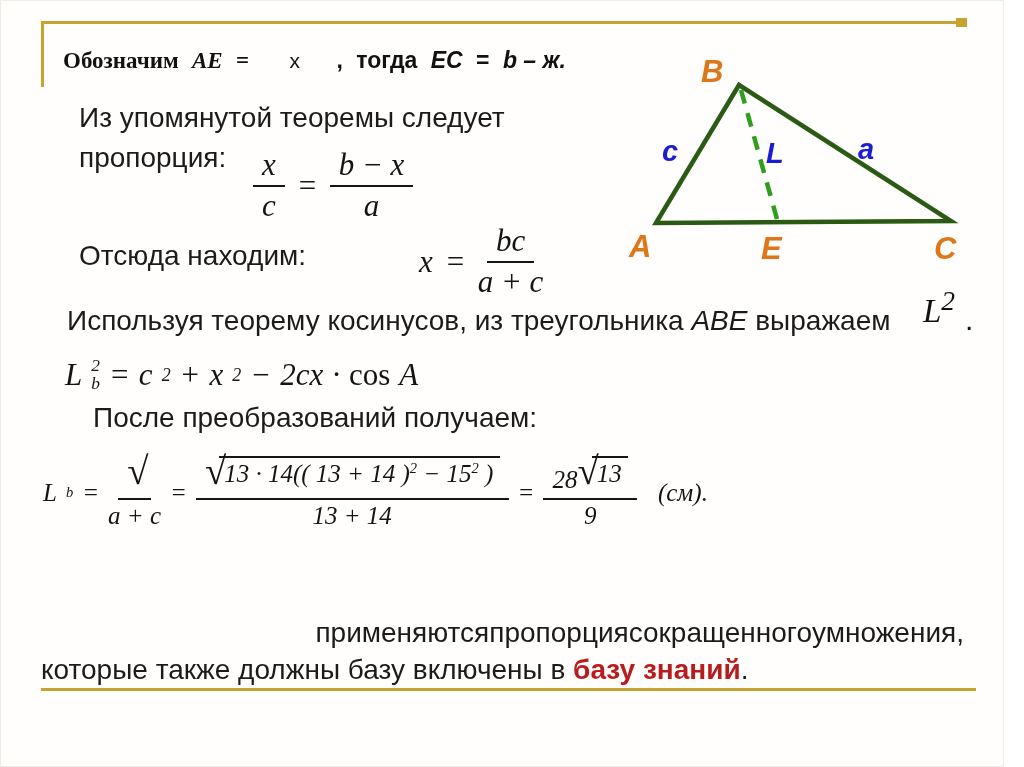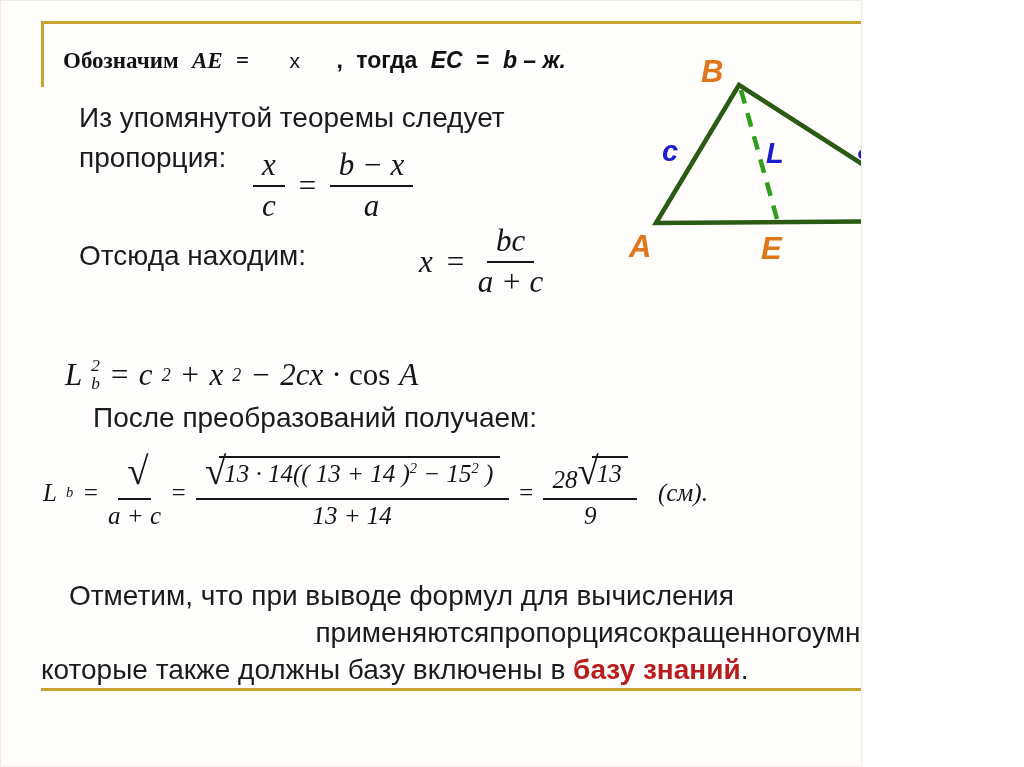--- a/index.html
+++ b/index.html
@@ -1,16 +1,16 @@
 <!DOCTYPE html>
 <html><head>
 <meta charset="utf-8">
 <style>
   html,body{margin:0;padding:0;background:#fff;}
-  .slide{position:relative;width:862px;height:767px;background:#fffefd;
+  .slide{position:relative;width:1004px;height:767px;background:#fffefd;
          border:1px solid #f0ede6;box-sizing:border-box;overflow:hidden;
          font-family:"Liberation Sans",sans-serif;color:#1b1b1b;}
 
   
   .rule{position:absolute;background:#c7a42f;}
   .rule-top{left:40px;top:20px;width:924px;height:3px;}
   .rule-top-cap{left:955px;top:17px;width:11px;height:9px;}
   .rule-left{left:40px;top:20px;width:3px;height:66px;}
   .rule-bottom{left:40px;top:687px;width:935px;height:3px;}
 
@@ -119,20 +119,25 @@
       <text x="95" y="33" class="vx" fill="#e0761a">B</text>
       <text x="23" y="208" class="vx" fill="#e0761a">A</text>
       <text x="155" y="210" class="vx" fill="#e0761a">E</text>
       <text x="328" y="210" class="vx" fill="#e0761a">C</text>
       <text x="56" y="112" class="sd" fill="#1d1dd0">c</text>
       <text x="160" y="114" class="sd" fill="#1d1dd0">L</text>
       <text x="252" y="110" class="sd" fill="#1d1dd0">a</text>
     </svg>
   </div>
 
+  <div class="p" style="left:66px;top:303px;width:940px;">
+    <span>Используя теорему косинусов, из треугольника </span><span class="it">ABE</span><span> выражаем</span>
+    <span class="l2block"><span>L</span><sup>2</sup></span>
+    <span class="l2dot">.</span>
+  </div>
 
   <div class="math f-cos">
     <span>L</span>
       <span class="stack">
         <span>2</span>
         <span>b</span>
       </span>
     <span>=</span>
     <span>c</span>
       <sup>2</sup>
@@ -180,21 +185,20 @@
       <span class="num"><span>28</span><span class="sqrt">
             <span class="sqrt-sign">√</span>
             <span class="sqrt-rad">13</span>
           </span></span>
       <span class="den">9</span>
     </span>
 
     <span class="units">(см).</span>
   </div>
 
-  <div class="p p5a">Отметим, что при выводе формул для вычисления</div>
   <div class="p p5b">
     <span>применяются</span>
     <span>пропорция</span>
     <span>сокращенного</span>
     <span>умножения,</span>
   </div>
   <div class="p p5c">
     <span>которые также должны базу включены в </span><span class="kb" style="color: #b91c1c;">базу знаний</span><span>.</span>
   </div>
 

